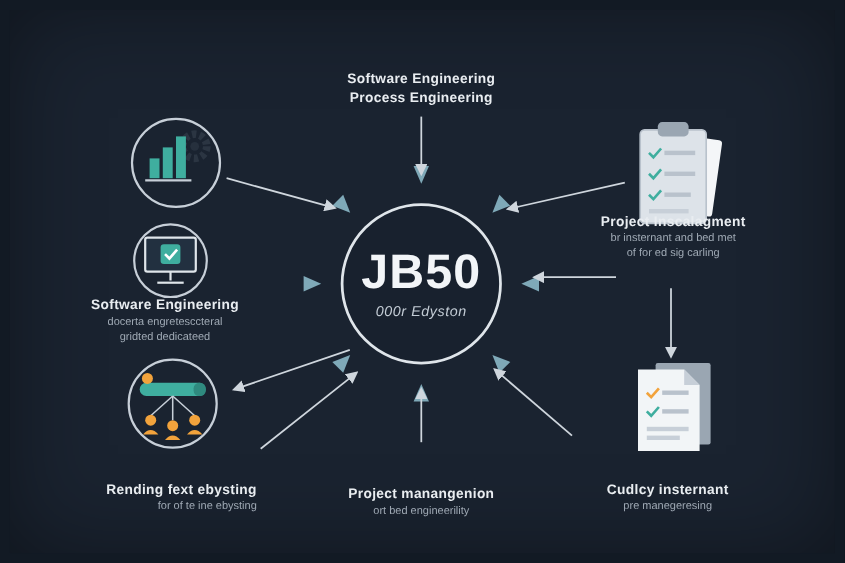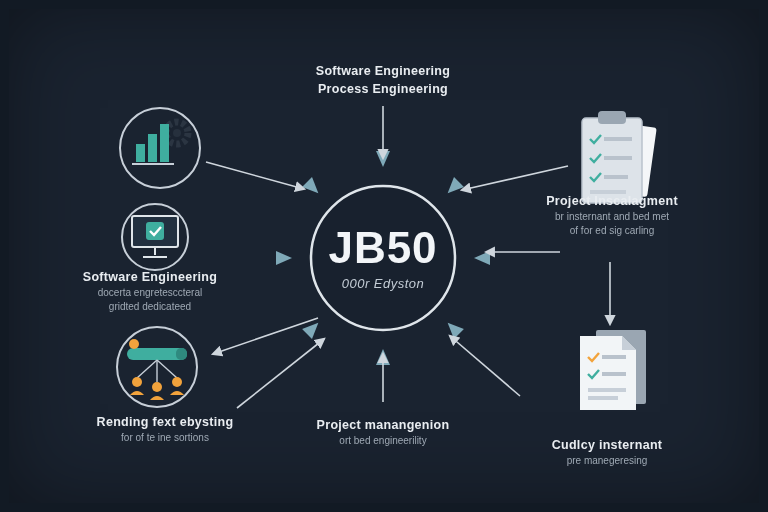--- a/index.html
+++ b/index.html
@@ -140,26 +140,26 @@
     <div class="sub">br insternant and bed met</div>
     <div class="sub">of for ed sig carling</div>
   </div>
 
   <div class="label" style="left:150px;top:268px;">
     <div class="title">Software Engineering</div>
     <div class="sub">docerta engretesccteral</div>
     <div class="sub">gridted dedicateed</div>
   </div>
 
-  <div class="label" style="left:165px;top:413px;">
+  <div class="label" style="left:165px;top:436px;text-align:right;">
     <div class="title">Rending fext ebysting</div>
-    <div class="sub">for of te ine sortions</div>
+    <div class="sub">for of te ine ebysting</div>
   </div>
 
-  <div class="label" style="left:383px;top:416px;">
+  <div class="label" style="left:383px;top:440px;">
     <div class="title">Project manangenion</div>
     <div class="sub">ort bed engineerility</div>
   </div>
 
   <div class="label" style="left:607px;top:436px;">
     <div class="title">Cudlcy insternant</div>
     <div class="sub">pre manegeresing</div>
   </div>
 
 </div>

